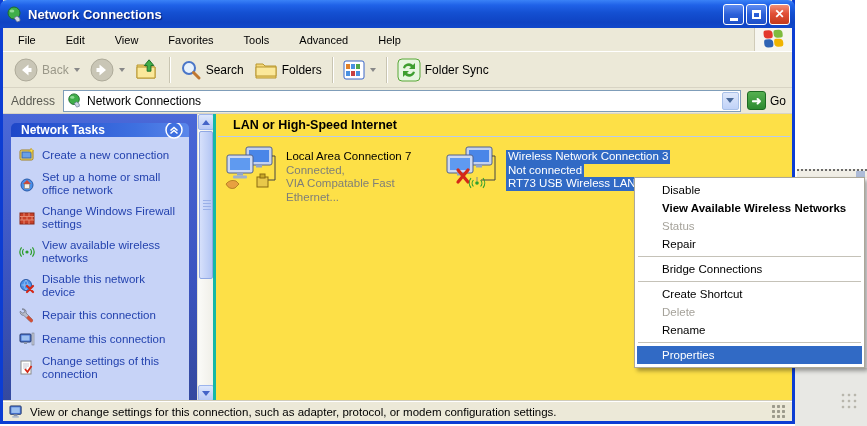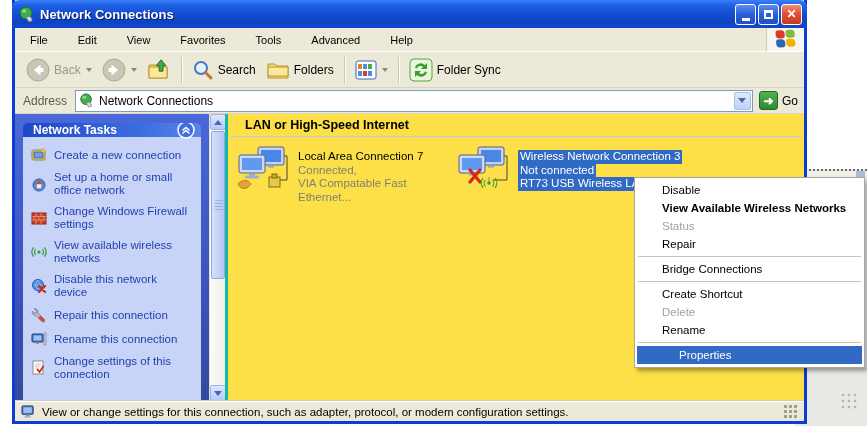--- a/index.html
+++ b/index.html
@@ -8,21 +8,21 @@
 
   
   .bg-gray { position:absolute; left:795px; top:368px; width:72px; height:58px; background:#e8e8e4; }
   .bg-strip { position:absolute; left:797px; top:169px; width:70px; height:9px; background:#f0eee6; border-top:2px dotted #6a6a6a; }
   .bg-strip-sq { position:absolute; right:2px; top:0; width:9px; height:7px; background:#aebcd8; }
   .bg-grip { position:absolute; left:840px; top:392px; width:18px; height:18px;
              background-image:radial-gradient(circle at 3px 3px, #b8b6ac 1.5px, transparent 1.6px);
              background-size:6px 6px; }
 
   
-  .window { position:absolute; left:12px; top:0; width:795px; height:424px;
+  .window { position:absolute; left:0; top:0; width:795px; height:424px;
             border-left:3px solid #0c3dd3; border-right:3px solid #0c3dd3; border-bottom:3px solid #0c3dd3;
             background:#ece9d8; }
   .titlebar { position:absolute; left:-3px; top:0; width:795px; height:28px;
               background:linear-gradient(to bottom,#3a82f7 0%,#2062e8 18%,#1450d2 45%,#0f43c3 80%,#1148cb 100%);
               border-radius:7px 7px 0 0; display:flex; align-items:center; padding:0 5px 0 6px; }
   .title-text { color:#fff; font-weight:bold; font-size:13px; margin-left:5px; flex:1;
                 text-shadow:1px 1px 1px rgba(0,0,60,.65); }
   .tb-btns { display:flex; gap:2px; }
   .tb-btn { width:21px; height:21px; border:1px solid #fff; border-radius:3px; color:#fff;
             display:flex; align-items:center; justify-content:center; font-size:11px; font-weight:bold;
@@ -112,21 +112,21 @@
   .grip { margin-left:auto; width:14px; height:14px;
           background-image:radial-gradient(circle at 2.5px 2.5px, #9c9a8c 1.4px, transparent 1.5px);
           background-size:5px 5px; background-position:bottom right; }
 
   
   .ctxmenu { position:absolute; left:634px; top:177px; width:231px; background:#fff; border:1px solid #aca899;
              box-shadow:3px 3px 4px rgba(0,0,0,.35); padding:3px 0; z-index:50; }
   .cm-item { height:18px; line-height:18px; padding-left:27px; font-size:11.5px; color:#000; cursor:default; }
   .cm-item.bold { font-weight:bold; }
   .cm-item.disabled { color:#a5a29a; }
-  .cm-item.selected { background:#316ac5; color:#fff; margin:0 2px; padding-left:42px; }
+  .cm-item.selected { background:#316ac5; color:#fff; margin:0 2px; padding-left:25px; }
   .cm-sep { height:1px; background:#c5c2b8; margin:3px 3px; }
 
   svg { display:block; }
 </style>
 </head>
 <body>
 
 <div class="stage">
 
   <div class="bg-gray"></div>

